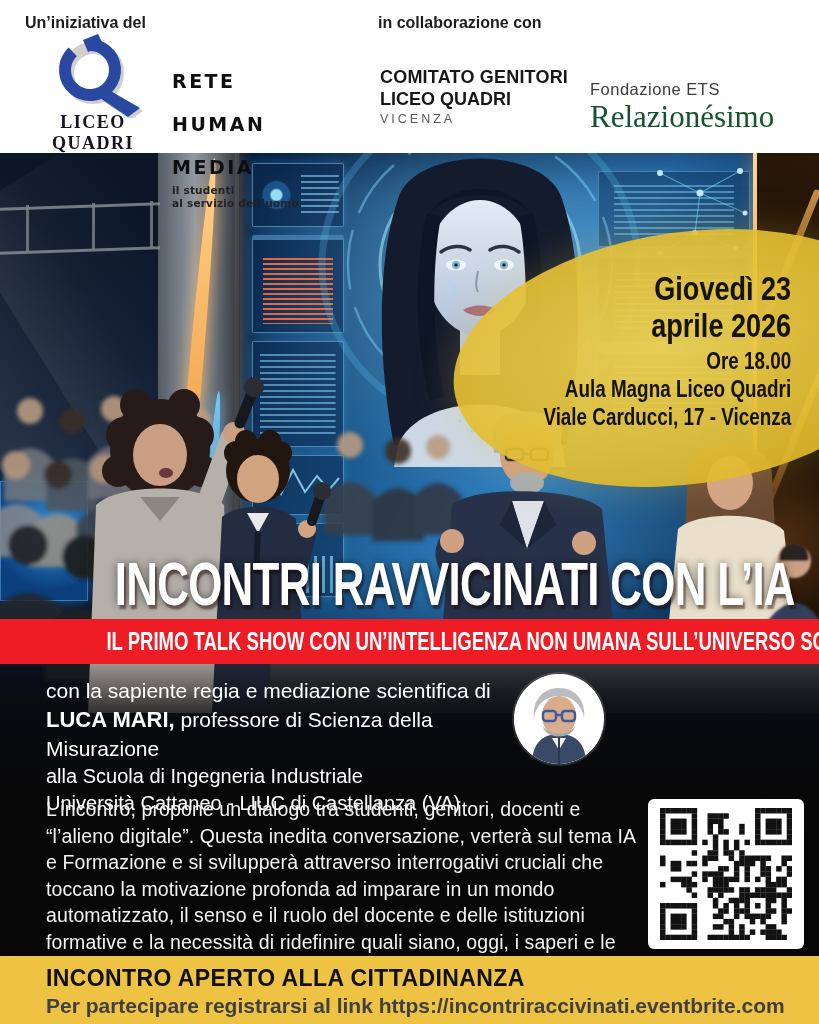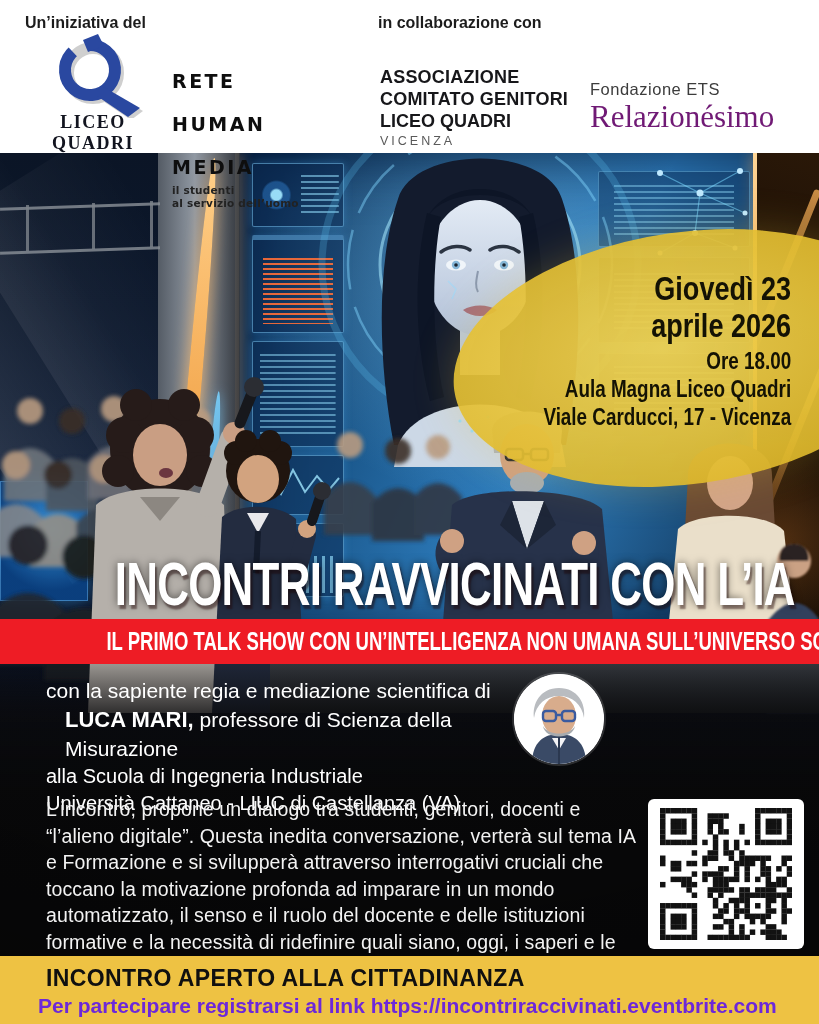--- a/index.html
+++ b/index.html
@@ -15,21 +15,21 @@
     font-family:"Liberation Serif",serif;font-size:18px;letter-spacing:1.5px;color:#12141f;font-weight:600;}
   .rhm{position:absolute;left:172px;top:50px;color:#0e0e0e;font-family:"DejaVu Sans",sans-serif;}
   .rhm .big{font-size:19px;font-weight:800;letter-spacing:2.5px;line-height:23px;margin-top:20px;}
   .rhm .tag{font-size:10.5px;font-weight:600;color:#222;line-height:13px;margin-top:5px;letter-spacing:.2px;}
   .acg{position:absolute;left:380px;top:66px;color:#17171a;}
   .acg .b{font-size:18px;font-weight:800;line-height:22px;letter-spacing:.2px;}
   .acg .m{font-size:18px;font-weight:600;line-height:22px;}
   .acg .s{font-size:12.5px;font-weight:500;letter-spacing:3px;color:#5a5a5a;line-height:18px;}
   .fond{position:absolute;left:590px;top:80px;color:#101010;}
   .fond .ets{font-size:16.5px;color:#3c3c3c;letter-spacing:.5px;font-weight:500;}
-  .fond .rel{font-family:"Liberation Serif",serif;font-size:31px;line-height:36px;color:#701a75;}
+  .fond .rel{font-family:"Liberation Serif",serif;font-size:31px;line-height:36px;color:#14532d;}
 
   
   .scene{position:absolute;left:0;top:153px;width:819px;height:803px;overflow:hidden;z-index:1;
     background:linear-gradient(180deg,#0b1526 0%,#0d1b33 40%,#0a0f1c 70%,#050608 100%);}
   .screen{position:absolute;left:237px;top:0;width:582px;height:472px;
     background:
       radial-gradient(circle at 42% 26%, rgba(150,220,255,.40), transparent 46%),
       linear-gradient(115deg,#0e2b4e 0%,#1c5a8f 32%,#2f7fc0 55%,#17456f 82%,#0c2440 100%);
     box-shadow:inset 0 0 60px rgba(0,20,50,.8);}
   .amberline{position:absolute;width:4px;background:linear-gradient(180deg,#ffd697,#e8933f 60%,#c46f22);
@@ -98,36 +98,36 @@
   .title{position:absolute;left:0;top:549px;width:819px;text-align:center;z-index:8;color:#fff;
     font-size:61px;font-weight:800;white-space:nowrap;letter-spacing:-1px;
     transform:scaleX(.72);transform-origin:50% 0;
     text-shadow:0 0 10px rgba(0,0,0,.55), 3px 4px 2px rgba(40,8,8,.45);}
   .band{position:absolute;left:0;top:619px;width:819px;height:45px;z-index:8;}
   .band-text{width:819px;text-align:center;line-height:45px;color:#fff;font-size:25px;font-weight:800;
     white-space:nowrap;transform:scaleX(.74);transform-origin:50% 50%;}
 
   .presenter{position:absolute;left:46px;top:676px;width:470px;z-index:8;color:#fff;}
   .presenter .intro{font-size:21px;line-height:29px;font-weight:500;}
-  .presenter .nameline{font-size:21px;line-height:29px;margin-left:19px;}
+  .presenter .nameline{font-size:21px;line-height:29px;}
   .presenter .name{font-weight:800;font-size:22px;}
   .presenter .l2,.presenter .l3{font-size:20px;line-height:27px;}
   .photo{position:absolute;left:514px;top:674px;width:90px;height:90px;border-radius:50%;overflow:hidden;
     background:#fff;z-index:8;box-shadow:0 0 0 2px rgba(255,255,255,.15);}
 
   .para{position:absolute;left:46px;top:796px;width:598px;z-index:8;color:#f3f3f3;
     font-size:19.5px;line-height:26.5px;letter-spacing:.1px;}
 
   .qr{position:absolute;left:648px;top:799px;width:156px;height:150px;background:#fff;border-radius:6px;
     z-index:8;display:flex;align-items:center;justify-content:center;}
 
   
   .footer{position:absolute;left:0;top:956px;width:819px;height:68px;z-index:20;padding:0;}
   .f1{position:absolute;left:46px;top:7px;font-size:23px;font-weight:800;color:#101010;letter-spacing:.4px;line-height:30px;}
-  .f2{position:absolute;left:38px;top:36px;font-size:21px;font-weight:700;color:#6d28d9;line-height:28px;}
+  .f2{position:absolute;left:46px;top:36px;font-size:21px;font-weight:700;color:#404040;line-height:28px;}
 </style>
 </head>
 <body>
 
 <div class="poster">
 
   <div class="header">
     <div class="initiative">Un’iniziativa del</div>
     <div class="collab">in collaborazione con</div>
 
@@ -146,21 +146,20 @@
       <div class="big">RETE</div>
       <div class="big">HUMAN</div>
       <div class="big">MEDIA</div>
       <div class="tag">
         <div>il studenti</div>
         <div>al servizio dell’uomo</div>
       </div>
     </div>
 
     <div class="acg">
-      <div class="b">ASSOCIAZIONE</div>
       <div class="b">COMITATO GENITORI</div>
       <div class="m">LICEO QUADRI</div>
       <div class="s">VICENZA</div>
     </div>
 
     <div class="fond">
       <div class="ets">Fondazione ETS</div>
       <div class="rel">Relazionésimo</div>
     </div>
   </div>

